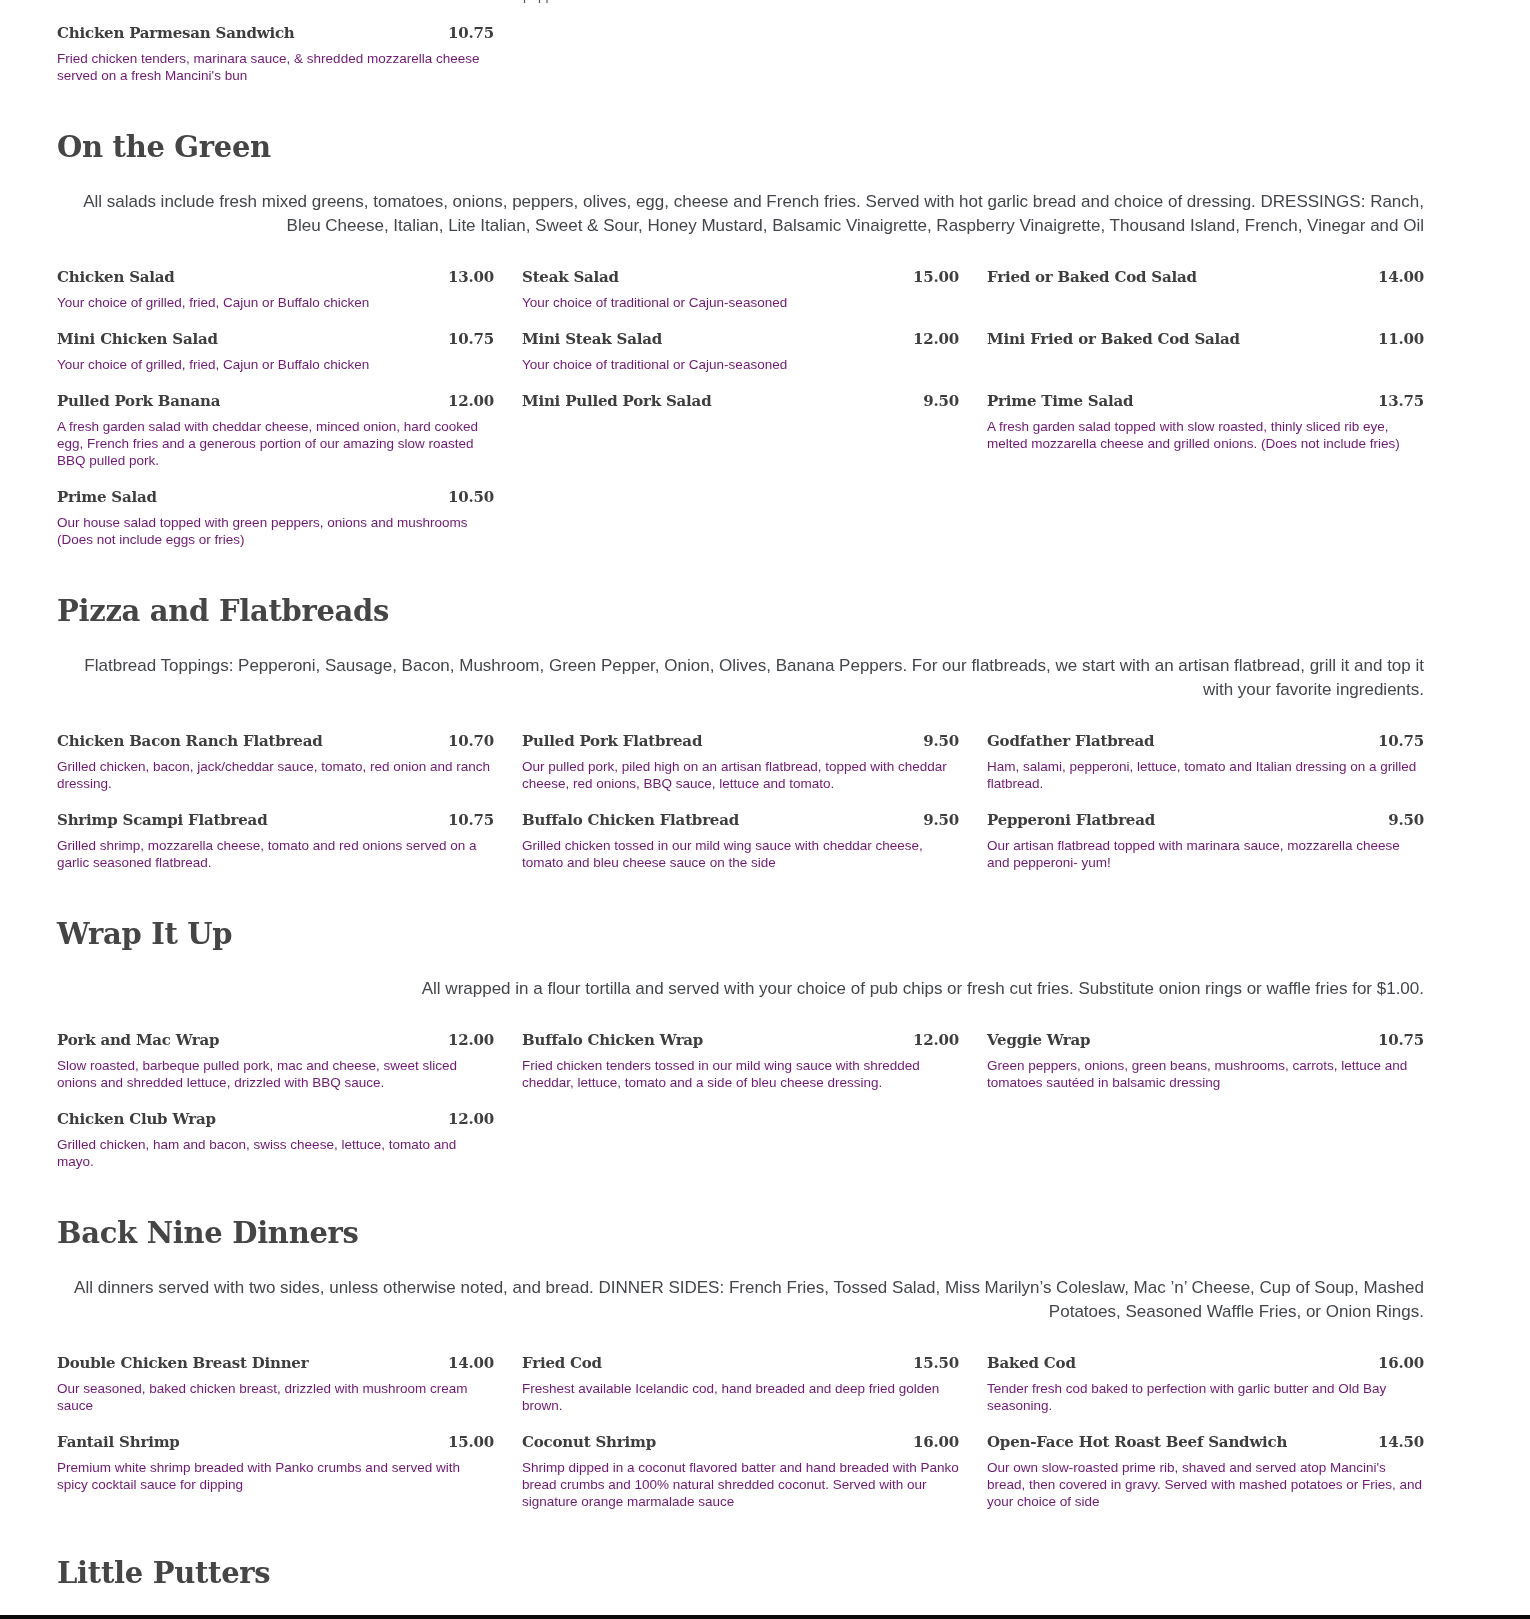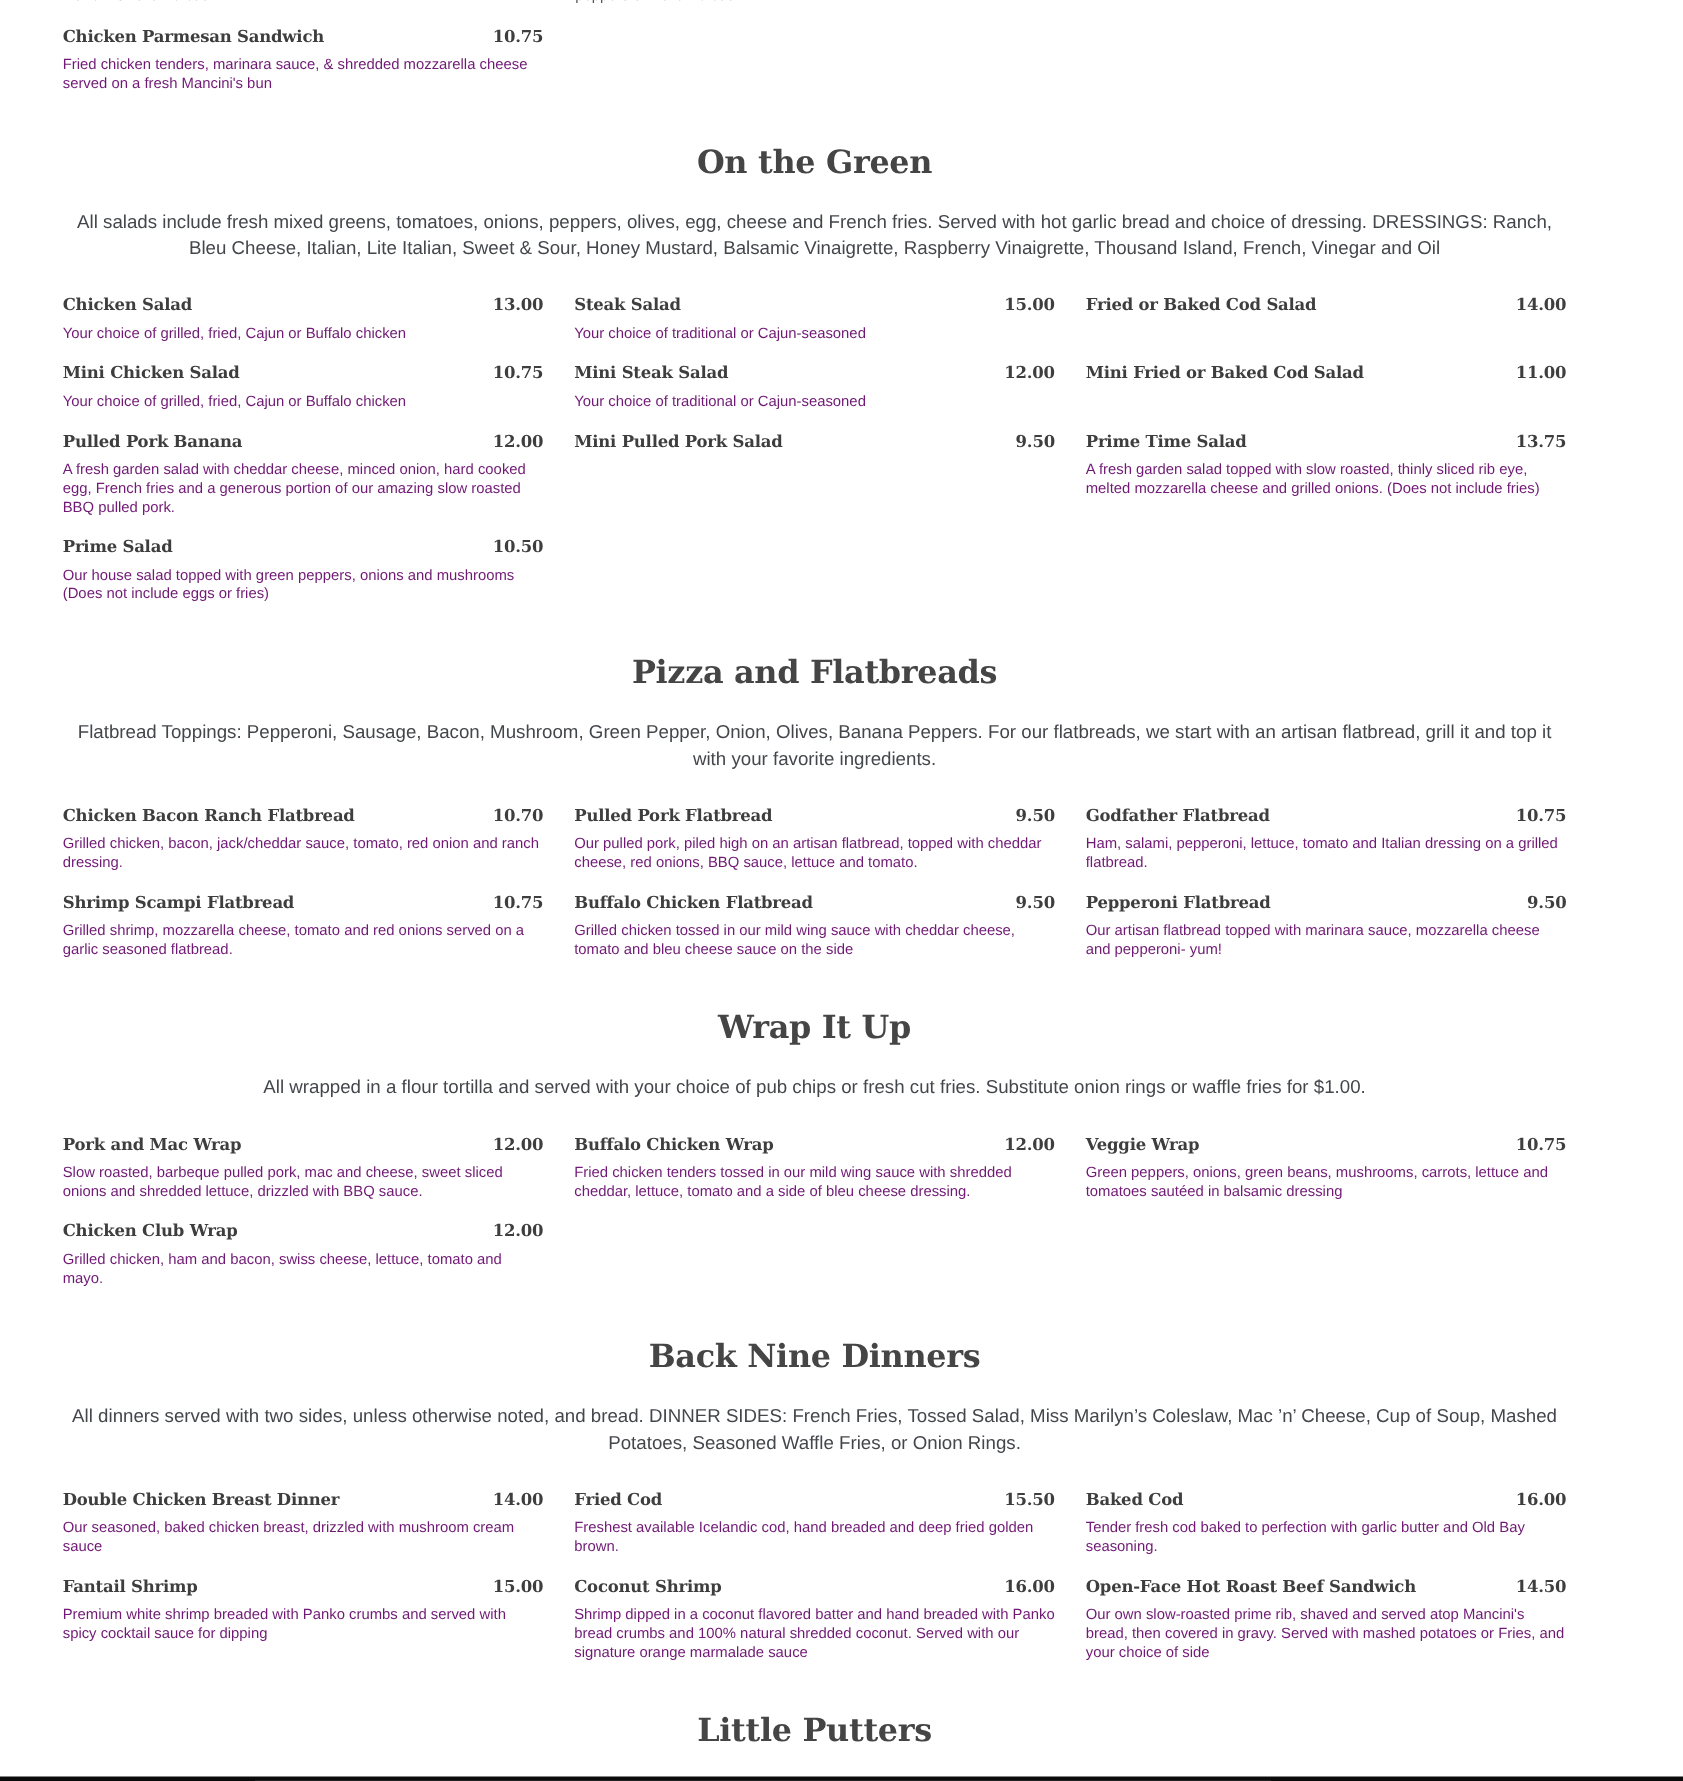--- a/index.html
+++ b/index.html
@@ -63,31 +63,30 @@
     font-size: 13.5px;
     line-height: 17px;
     color: #701a75;
   }
 
   .top-block { margin-top: 16px; }
 
   .section { margin-top: 46px; }
   .section-title {
     margin: 0 0 26px 0;
-    text-align: center;
     font-family: "DejaVu Serif", "Liberation Serif", serif;
     font-weight: bold;
     font-size: 29px;
     line-height: 34px;
     color: #454545;
     letter-spacing: -0.3px;
   }
   .section-intro {
     margin: 0 auto 30px auto;
-    text-align: center;
+    text-align: right;
     font-size: 17px;
     line-height: 24px;
     color: #43464b;
   }
 
   .bottom-line {
     position: absolute;
     left: 0; right: 0; bottom: 0;
     height: 4px;
     background: #0b0b0b;

